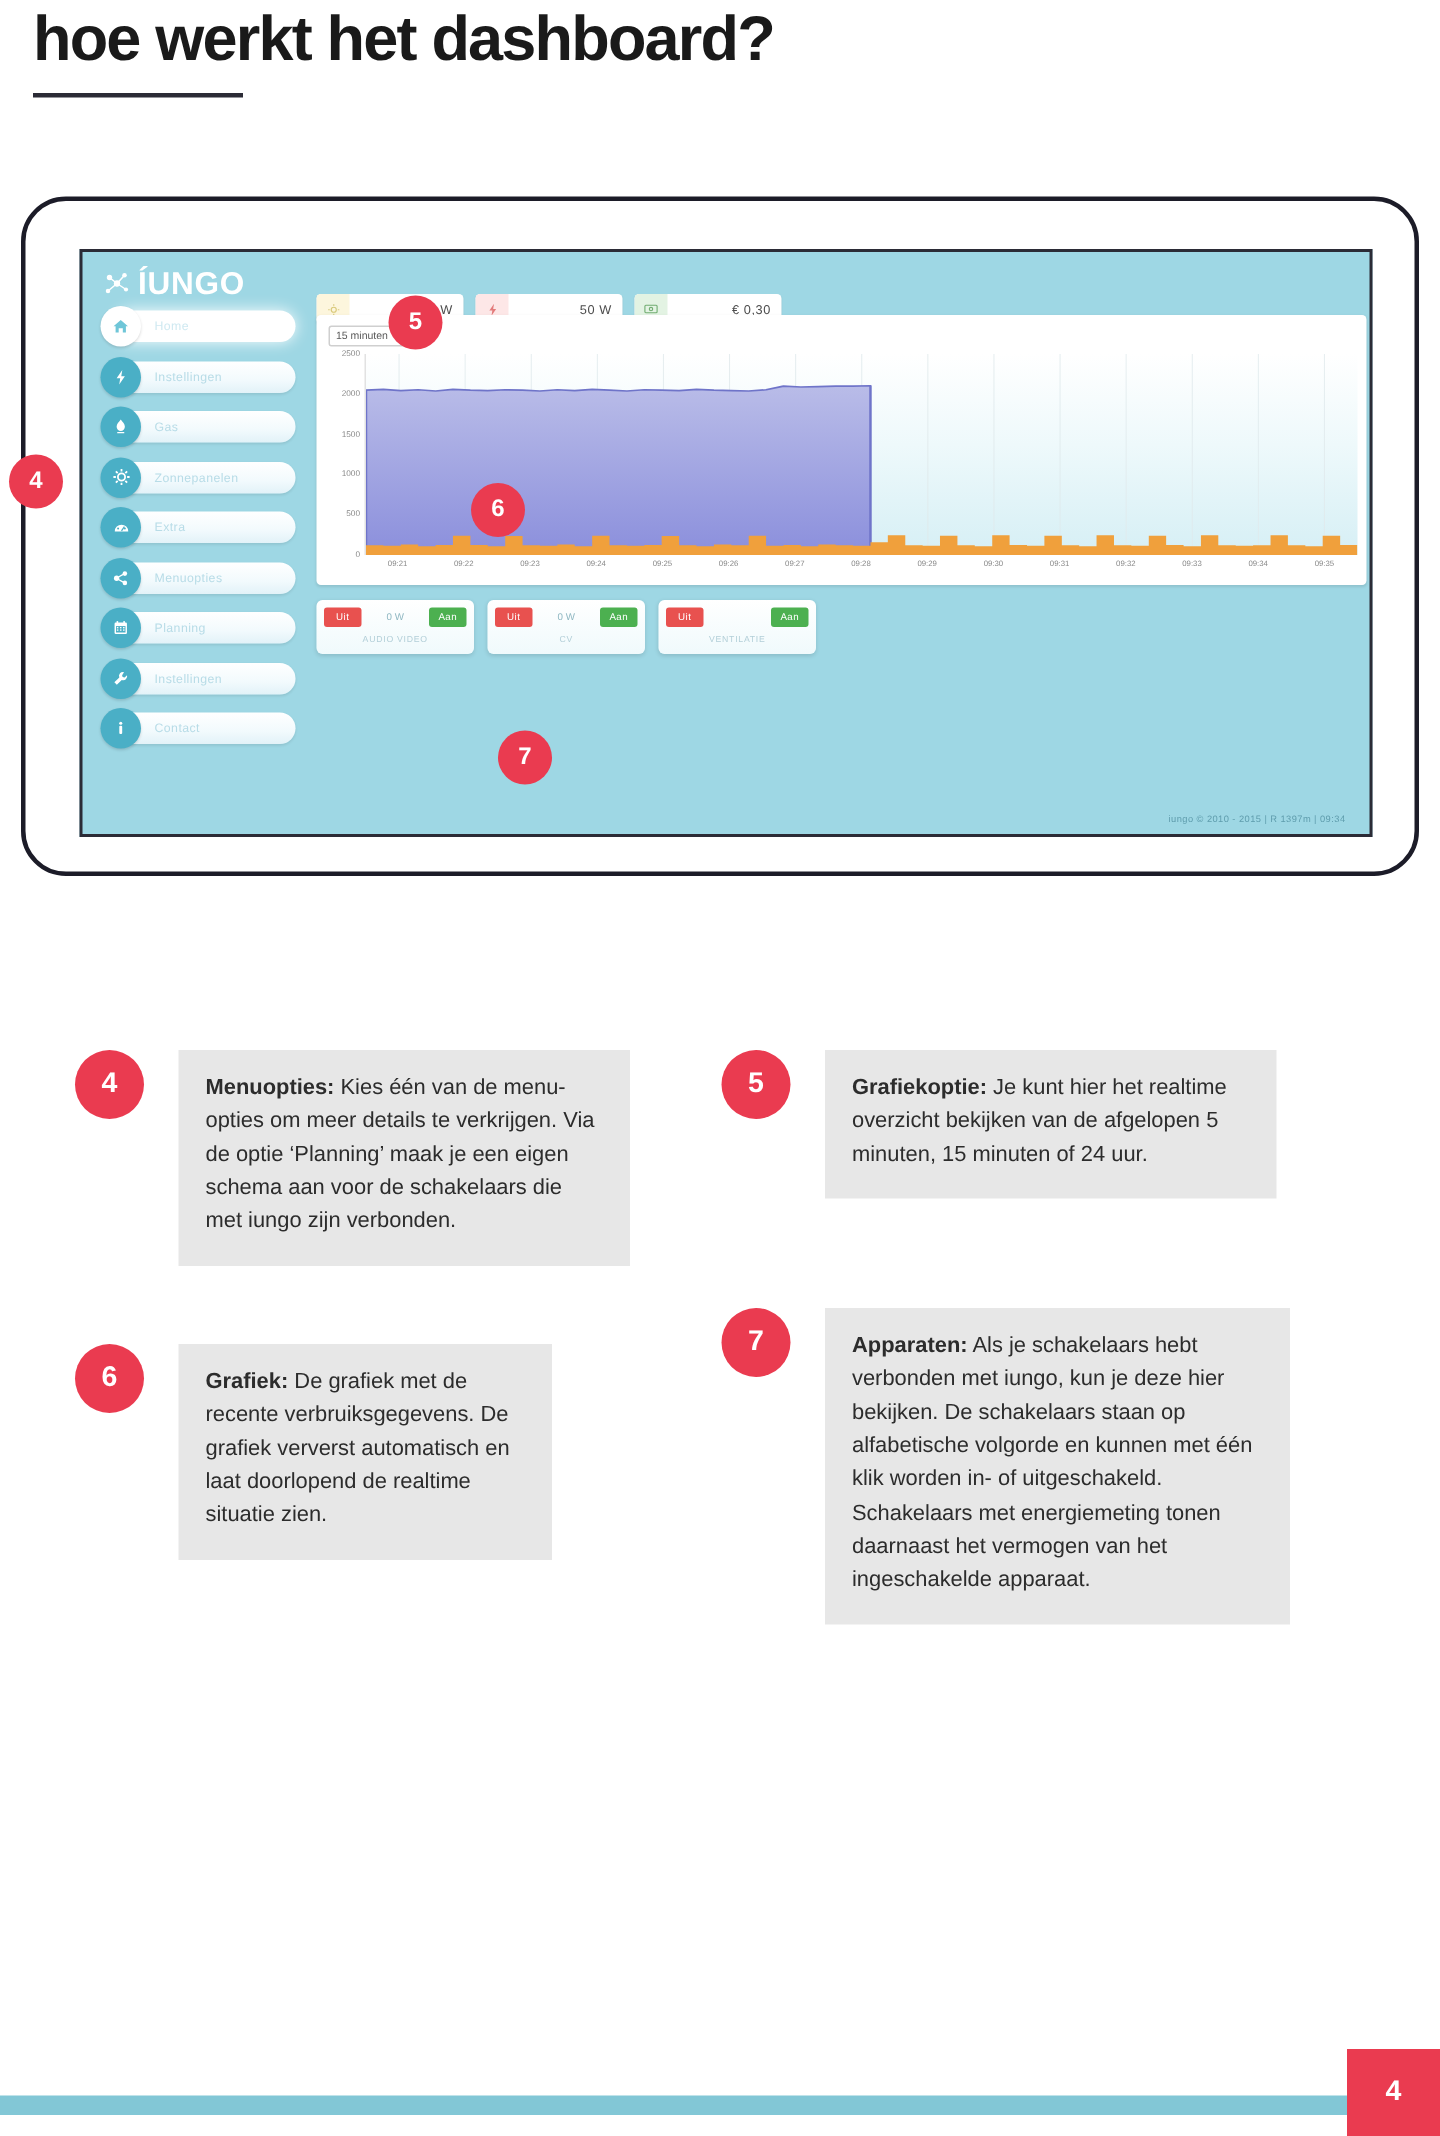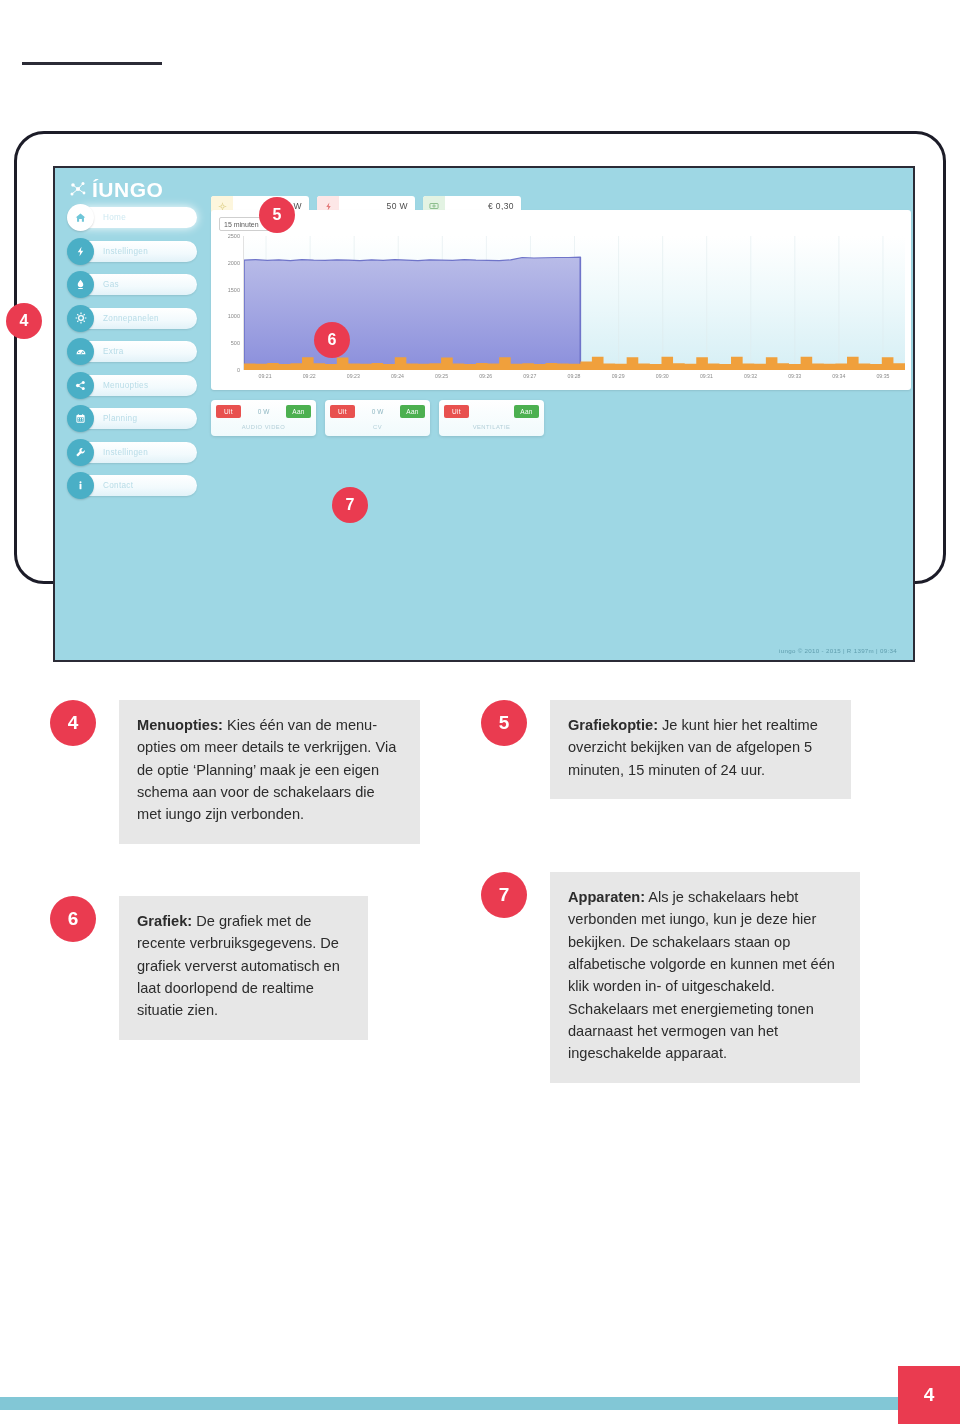--- a/index.html
+++ b/index.html
@@ -25,21 +25,21 @@
   
   .device {
     position: absolute; left: 14px; top: 131px;
     width: 932px; height: 453px;
     border: 3px solid #1c1c28;
     border-radius: 30px;
     background: #ffffff;
   }
   .screen {
     position: absolute; left: 36px; top: 32px;
-    width: 862px; height: 496px;
+    width: 862px; height: 392px;
     background: #9ed7e4;
     border: 2px solid #2b2b36;
     overflow: hidden;
   }
 
   
   .sidebar { position:absolute; left:0; top:0; width:148px; height:100%; }
   .logo {
     position: absolute; left: 14px; top: 10px;
     color: #ffffff; font-size: 21px; font-weight: bold;
@@ -199,20 +199,21 @@
     position:absolute; right: 0; bottom: 0; width: 62px; height: 58px;
     background:#ea3b50; color:#fff; font-size: 19px; font-weight:bold;
     display:flex; align-items:center; justify-content:center;
   }
 </style>
 </head>
 <body>
 
 <div class="page">
 
+  <div class="title">hoe werkt het dashboard?</div>
   <div class="title-rule"></div>
 
   <div class="device">
     <div class="screen">
 
       <div class="sidebar">
         <div class="logo">
           <span class="logo-mark">
             <svg viewBox="0 0 20 20" width="20" height="20">
               <g fill="#ffffff">

